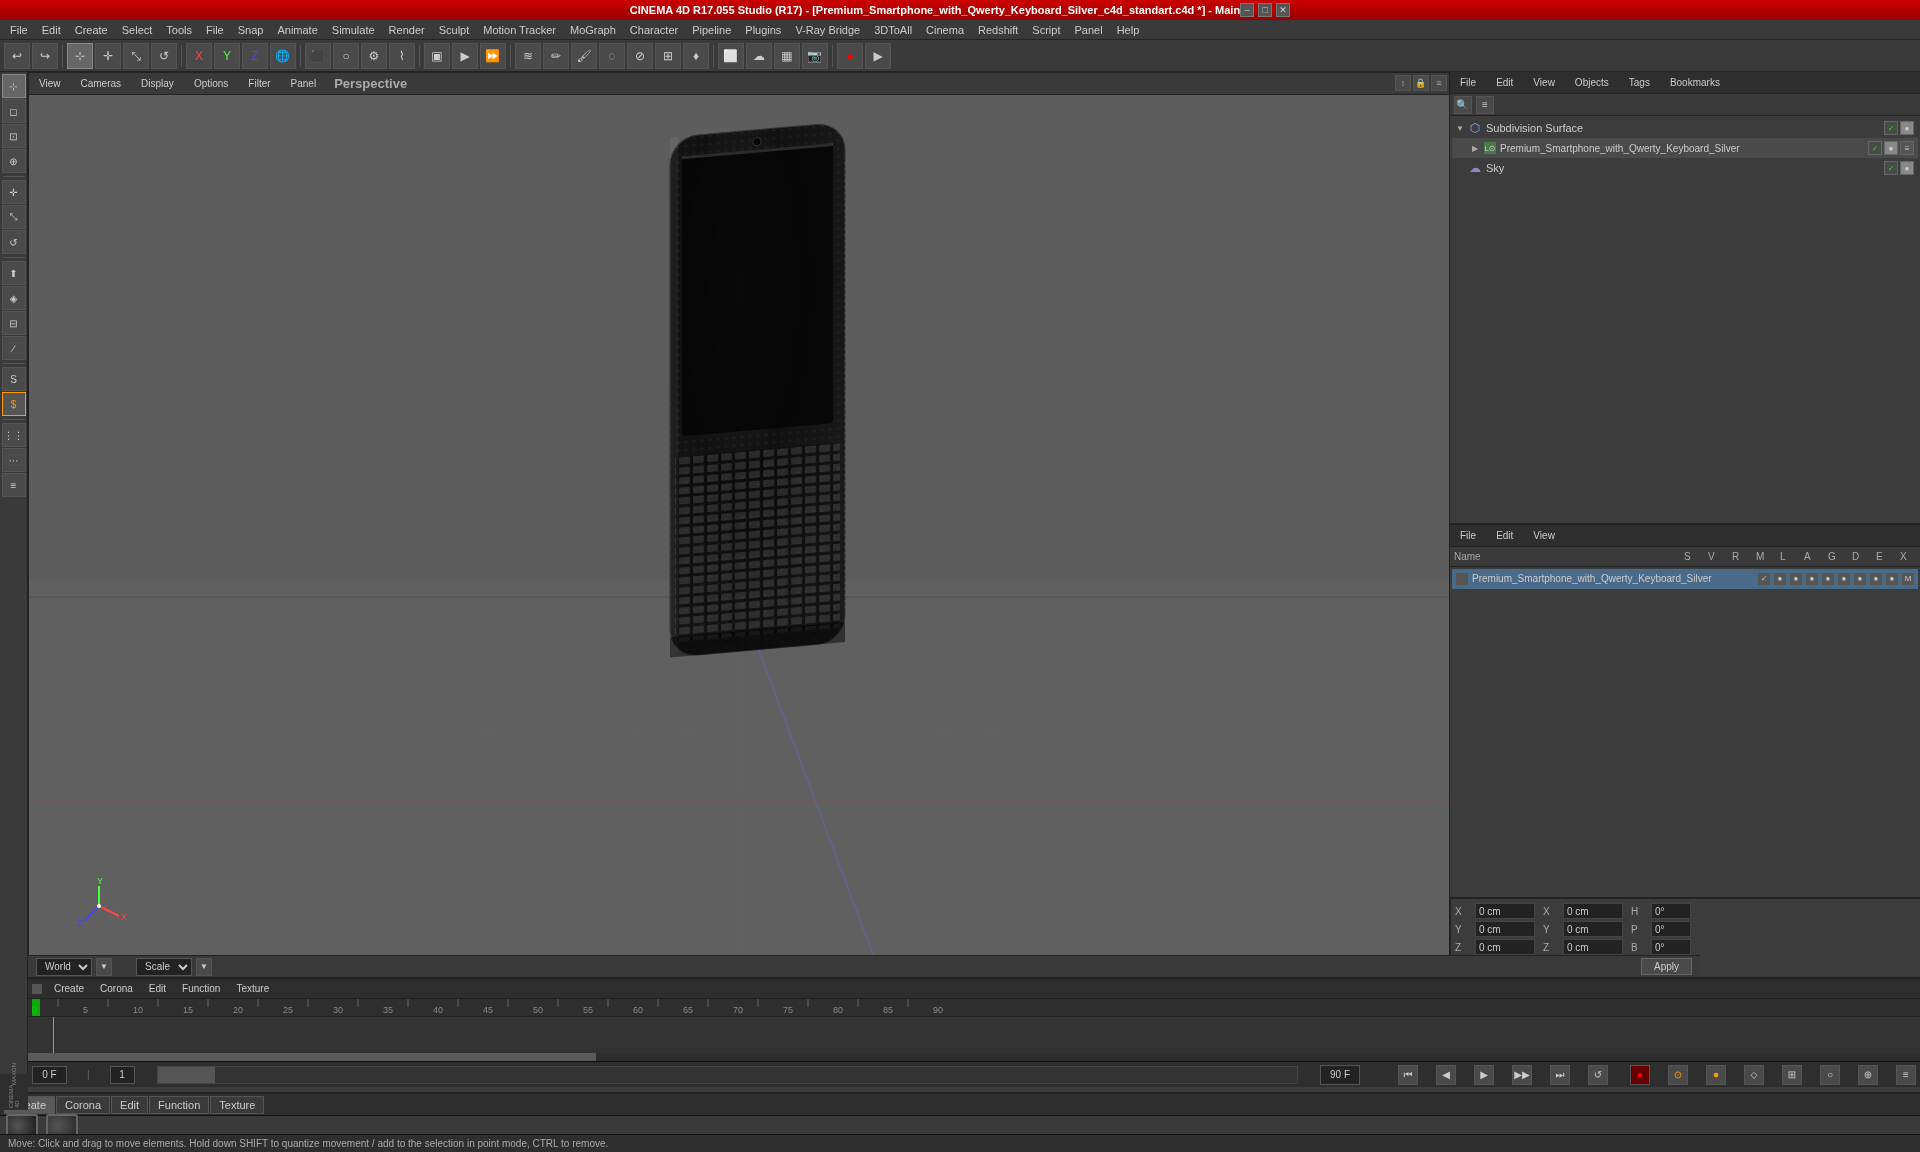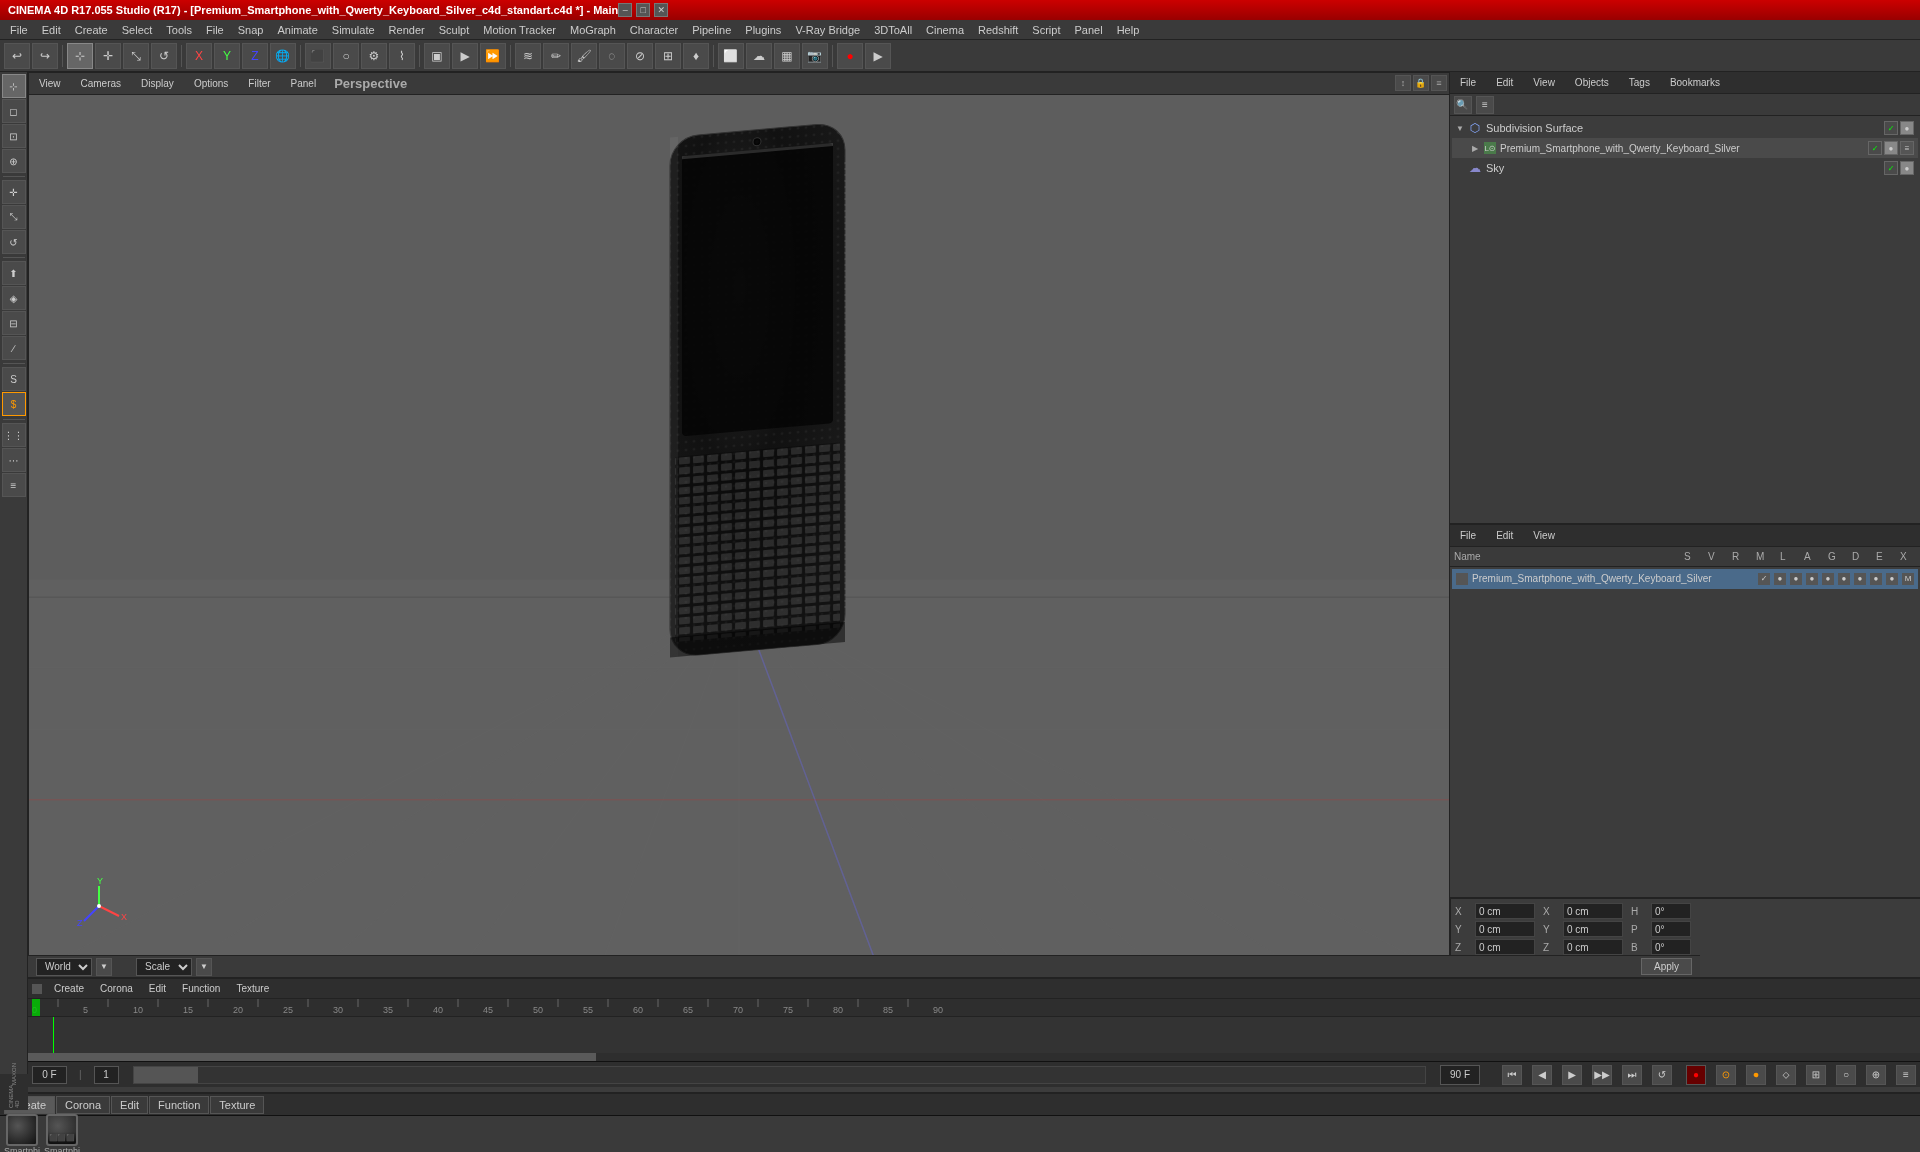--- a/index.html
+++ b/index.html
@@ -14,21 +14,21 @@
       position: relative;
     }
 
     
     #title-bar {
       width: 100%;
       height: 20px;
       background: linear-gradient(to bottom, #c00, #900);
       display: flex;
       align-items: center;
-      justify-content: flex-start;
+      justify-content: center;
       padding: 0 8px;
       position: absolute;
       top: 0;
       left: 0;
       z-index: 100;
     }
     #title-bar-text {
       color: white;
       font-size: 11px;
       font-weight: bold;
@@ -425,21 +425,21 @@
       width: 30%;
       height: 100%;
       background: #5a5a5a;
     }
     #playback-row {
       height: 26px;
       background: #2e2e2e;
       display: flex;
       align-items: center;
       padding: 0 4px;
-      gap: 10px;
+      gap: 18px;
       border-top: 1px solid #111;
     }
 
     
     #bottom-bar {
       position: absolute;
       bottom: 0;
       left: 0;
       right: 0;
       height: 60px;
@@ -1044,18 +1044,21 @@
     </div>
 
     <div style="display:flex;flex-direction:column;align-items:center;">
       <div class="mat-swatch" style="background:radial-gradient(circle at 35% 35%, #555, #222);width:32px;height:32px;border-radius:3px;border:2px solid #666;position:relative;">
         <div style="position:absolute;bottom:0;left:0;right:0;height:12px;background:linear-gradient(to bottom,transparent,rgba(0,0,0,0.7));display:flex;align-items:center;justify-content:center;font-size:7px;color:#fff;border-radius:0 0 3px 3px;">⬛⬛⬛</div>
       </div>
       <span style="font-size:9px;color:#aaa;text-align:center;">Smartphi</span>
     </div>
   </div>
 
+  <div id="status-bar">
+    <span>Move: Click and drag to move elements. Hold down SHIFT to quantize movement / add to the selection in point mode, CTRL to remove.</span>
+  </div>
 </div>
 
 <div style="position:absolute;bottom:42px;left:0;width:28px;height:36px;background:#2e2e2e;display:flex;flex-direction:column;align-items:center;justify-content:flex-end;padding-bottom:2px;">
   <span style="font-size:6px;color:#888;writing-mode:vertical-rl;transform:rotate(180deg);">MAXON</span>
   <span style="font-size:6px;color:#888;writing-mode:vertical-rl;transform:rotate(180deg);">CINEMA 4D</span>
 </div>
 
 </body></html>

